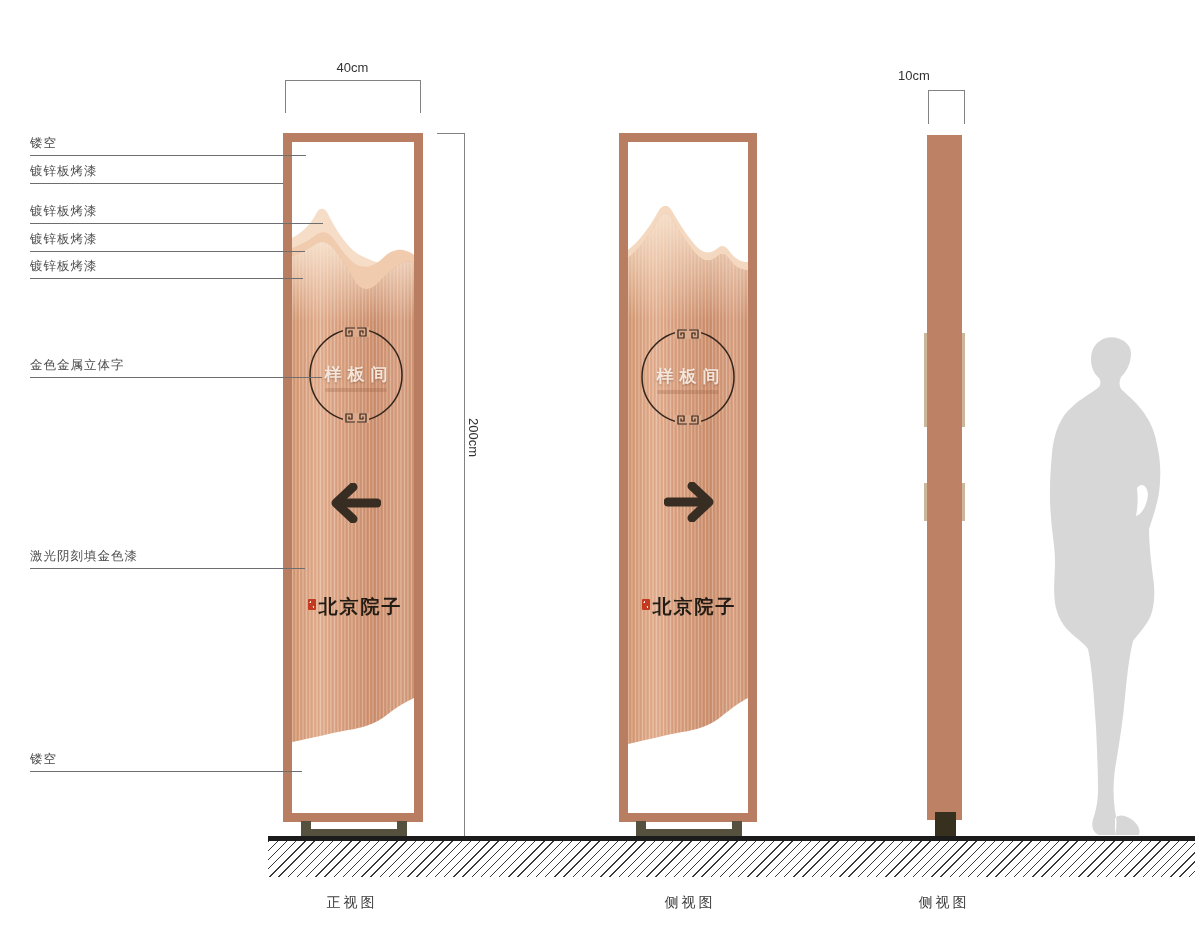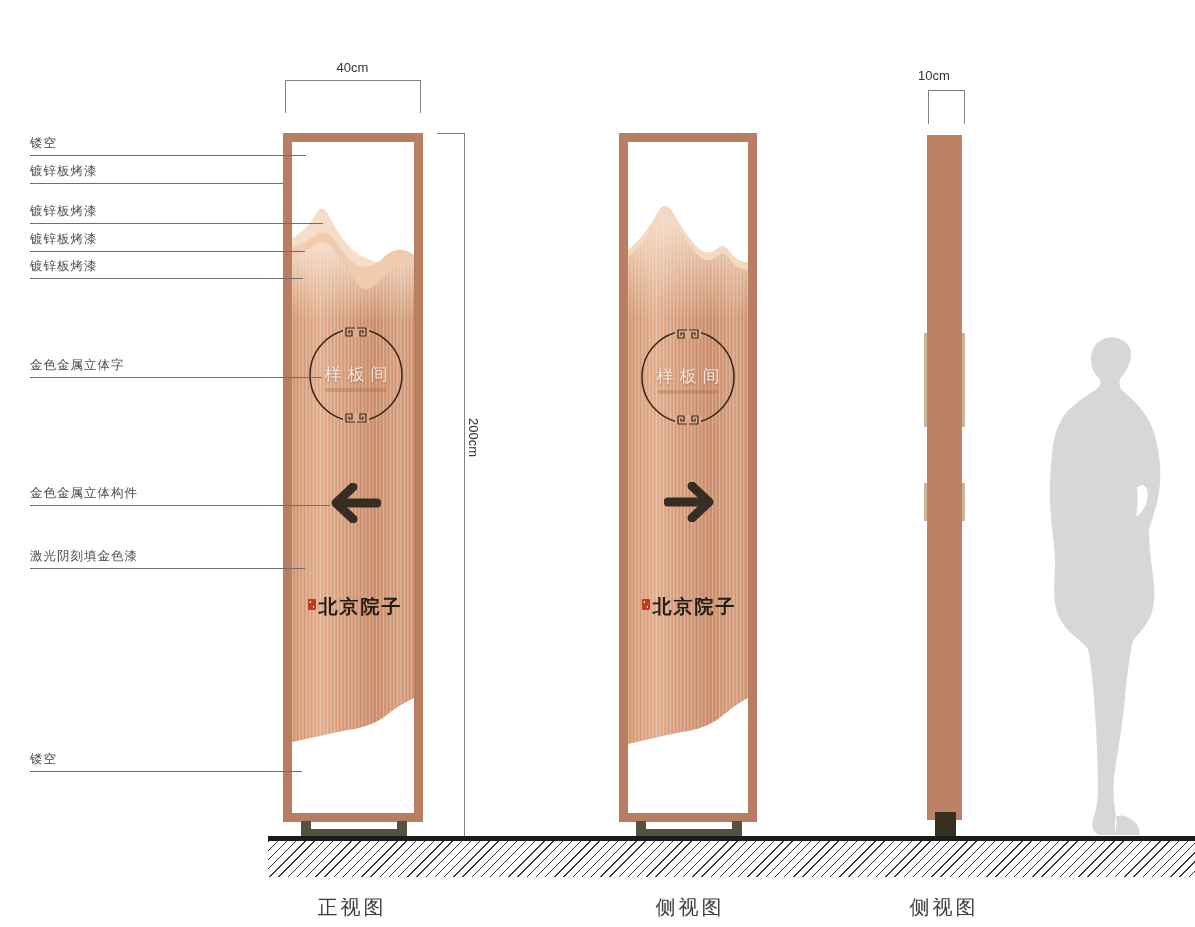--- a/index.html
+++ b/index.html
@@ -19,21 +19,21 @@
   .dim-htick{position:absolute;height:1px;background:#828282;z-index:5;}
   .dim-label-v{position:absolute;font-size:13px;color:#333;transform:rotate(90deg);
                transform-origin:0 0;z-index:25;white-space:nowrap;}
 
   
   .view-frame{position:absolute;border:9px solid #b97d61;background:#ffffff;
               box-sizing:border-box;z-index:10;}
   .panel-art{position:absolute;left:0;top:0;width:100%;height:100%;display:block;}
 
   
-  .emblem{position:absolute;width:96px;height:96px;z-index:20;}
+  .emblem{position:absolute;width:96px;height:96px;z-index:20;font-weight:bold;}
   .emblem svg{position:absolute;left:0;top:0;}
   .emblem-text{position:absolute;left:0;top:36px;width:100%;text-align:center;
                font-size:17px;letter-spacing:6px;padding-left:6px;box-sizing:border-box;
                color:rgba(255,248,242,0.85);text-shadow:0 1px 2px rgba(130,75,45,0.6);}
   .emblem-sub{position:absolute;left:17px;top:61px;width:62px;height:4px;border-radius:2px;
               background:rgba(150,95,65,0.28);filter:blur(0.6px);}
 
   
   .arrow{position:absolute;width:50px;height:40px;z-index:20;}
 
@@ -55,21 +55,21 @@
   .side-col{position:absolute;left:927px;top:135px;width:35px;height:685px;background:#bd8166;z-index:8;}
   .side-trim{position:absolute;left:924px;width:41px;background:#cdb79c;z-index:7;}
   .side-foot{position:absolute;left:935px;top:812px;width:21px;height:26px;background:#38301f;z-index:12;}
 
   
   .ground-line{position:absolute;left:268px;top:836px;width:927px;height:5px;background:#1b1b1b;z-index:15;}
   .ground-hatch{position:absolute;left:268px;top:841px;width:927px;height:36px;z-index:14;
       background:repeating-linear-gradient(135deg, rgba(46,46,46,0.95) 0 1px, transparent 1px 6.5px);}
 
   
-  .caption{position:absolute;top:894px;width:140px;text-align:center;font-size:20px;
+  .caption{position:absolute;top:894px;width:140px;text-align:center;font-size:14px;
            color:#3c3c3c;letter-spacing:3px;z-index:25;}
 
   .silhouette{position:absolute;left:1042px;top:336px;width:140px;height:502px;z-index:6;}
 </style>
 </head>
 <body>
 
 <div class="canvas">
 
   <div class="callout" style="top:129px;width:276px">
@@ -83,38 +83,35 @@
     </div>
   <div class="callout" style="top:225px;width:275px">
       <span>镀锌板烤漆</span>
     </div>
   <div class="callout" style="top:252px;width:273px">
       <span>镀锌板烤漆</span>
     </div>
   <div class="callout" style="top:351px;width:292px">
       <span>金色金属立体字</span>
     </div>
-  <div class="callout" style="top:479px;width:300px">
-      <span>金色金属立体构件</span>
-    </div>
   <div class="callout" style="top:542px;width:275px">
       <span>激光阴刻填金色漆</span>
     </div>
   <div class="callout" style="top:745px;width:272px">
       <span>镂空</span>
     </div>
 
   <div class="dim-label" style="left:285px;top:60px;width:135px">40cm</div>
   <div class="bracket-down" style="left:285px;top:80px;width:134px;height:32px"></div>
 
   <div class="dim-htick" style="left:437px;top:133px;width:27px"></div>
   <div class="dim-vline" style="left:464px;top:133px;height:705px"></div>
   <div class="dim-label-v" style="left:481px;top:418px">200cm</div>
 
-  <div class="dim-label" style="left:916px;top:68px;width:36px">10cm</div>
+  <div class="dim-label" style="left:896px;top:68px;width:36px">10cm</div>
   <div class="bracket-down" style="left:928px;top:90px;width:35px;height:33px"></div>
 
   <div class="view-frame" style="left:283px;top:133px;width:140px;height:689px">
     <svg class="panel-art" viewBox="0 0 122 671" preserveAspectRatio="none">
       <defs>
         <linearGradient id="fGrad" x1="0" y1="0" x2="1" y2="0">
           <stop offset="0" stop-color="#d49974"></stop>
             <stop offset="0.22" stop-color="#e4b192"></stop>
           <stop offset="0.45" stop-color="#d89f7e"></stop>
             <stop offset="0.68" stop-color="#cd906e"></stop>

